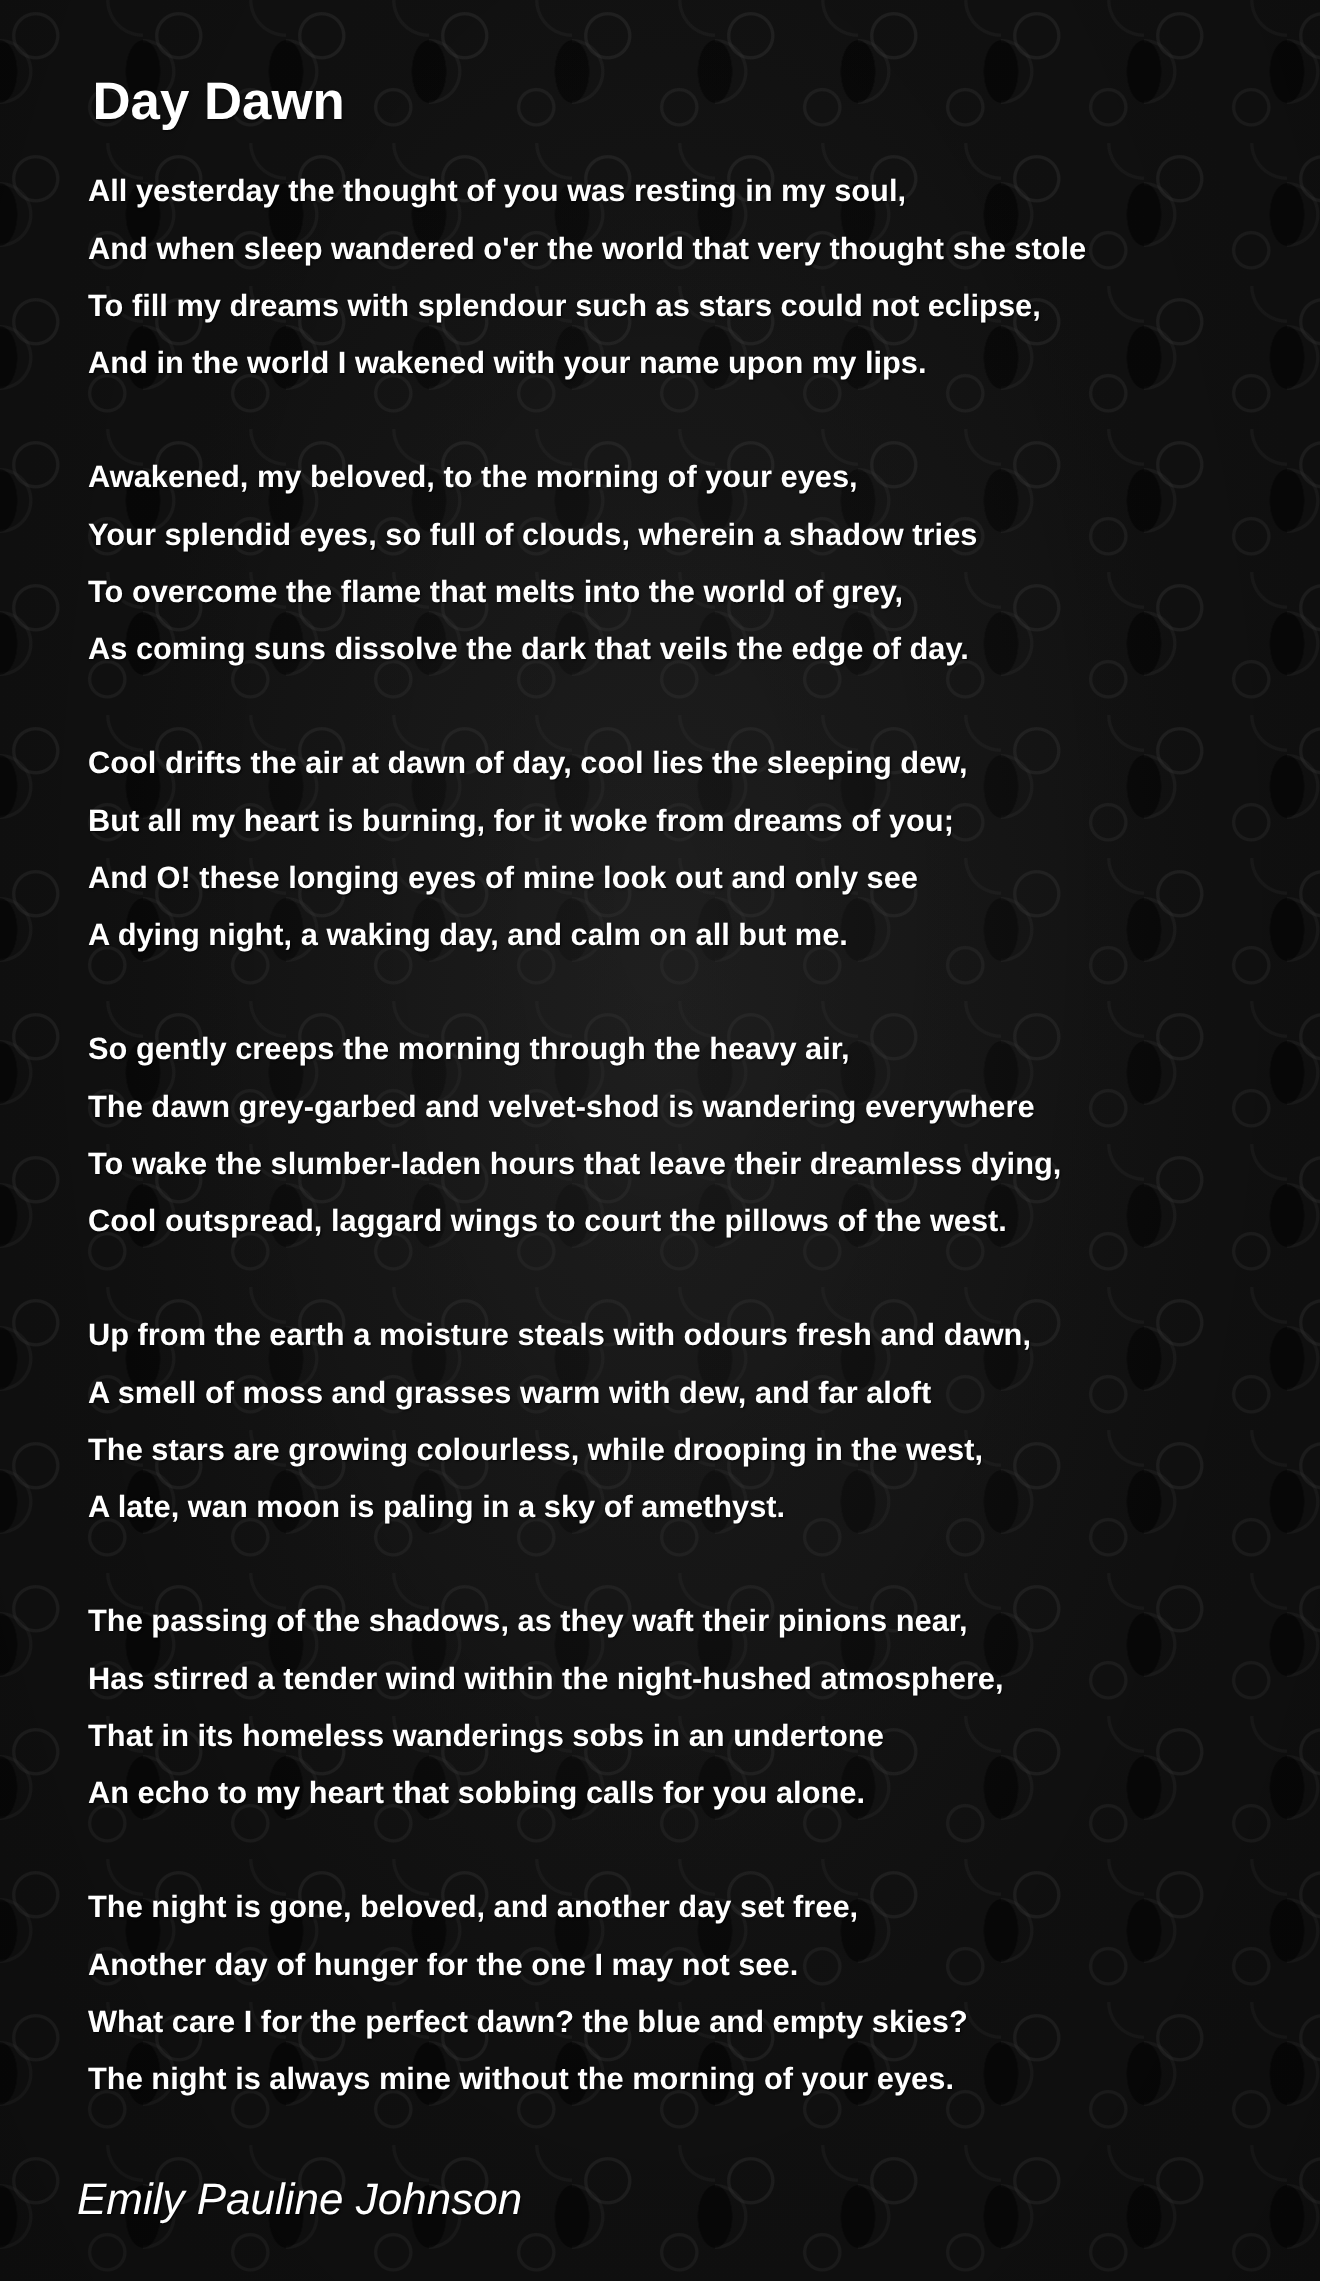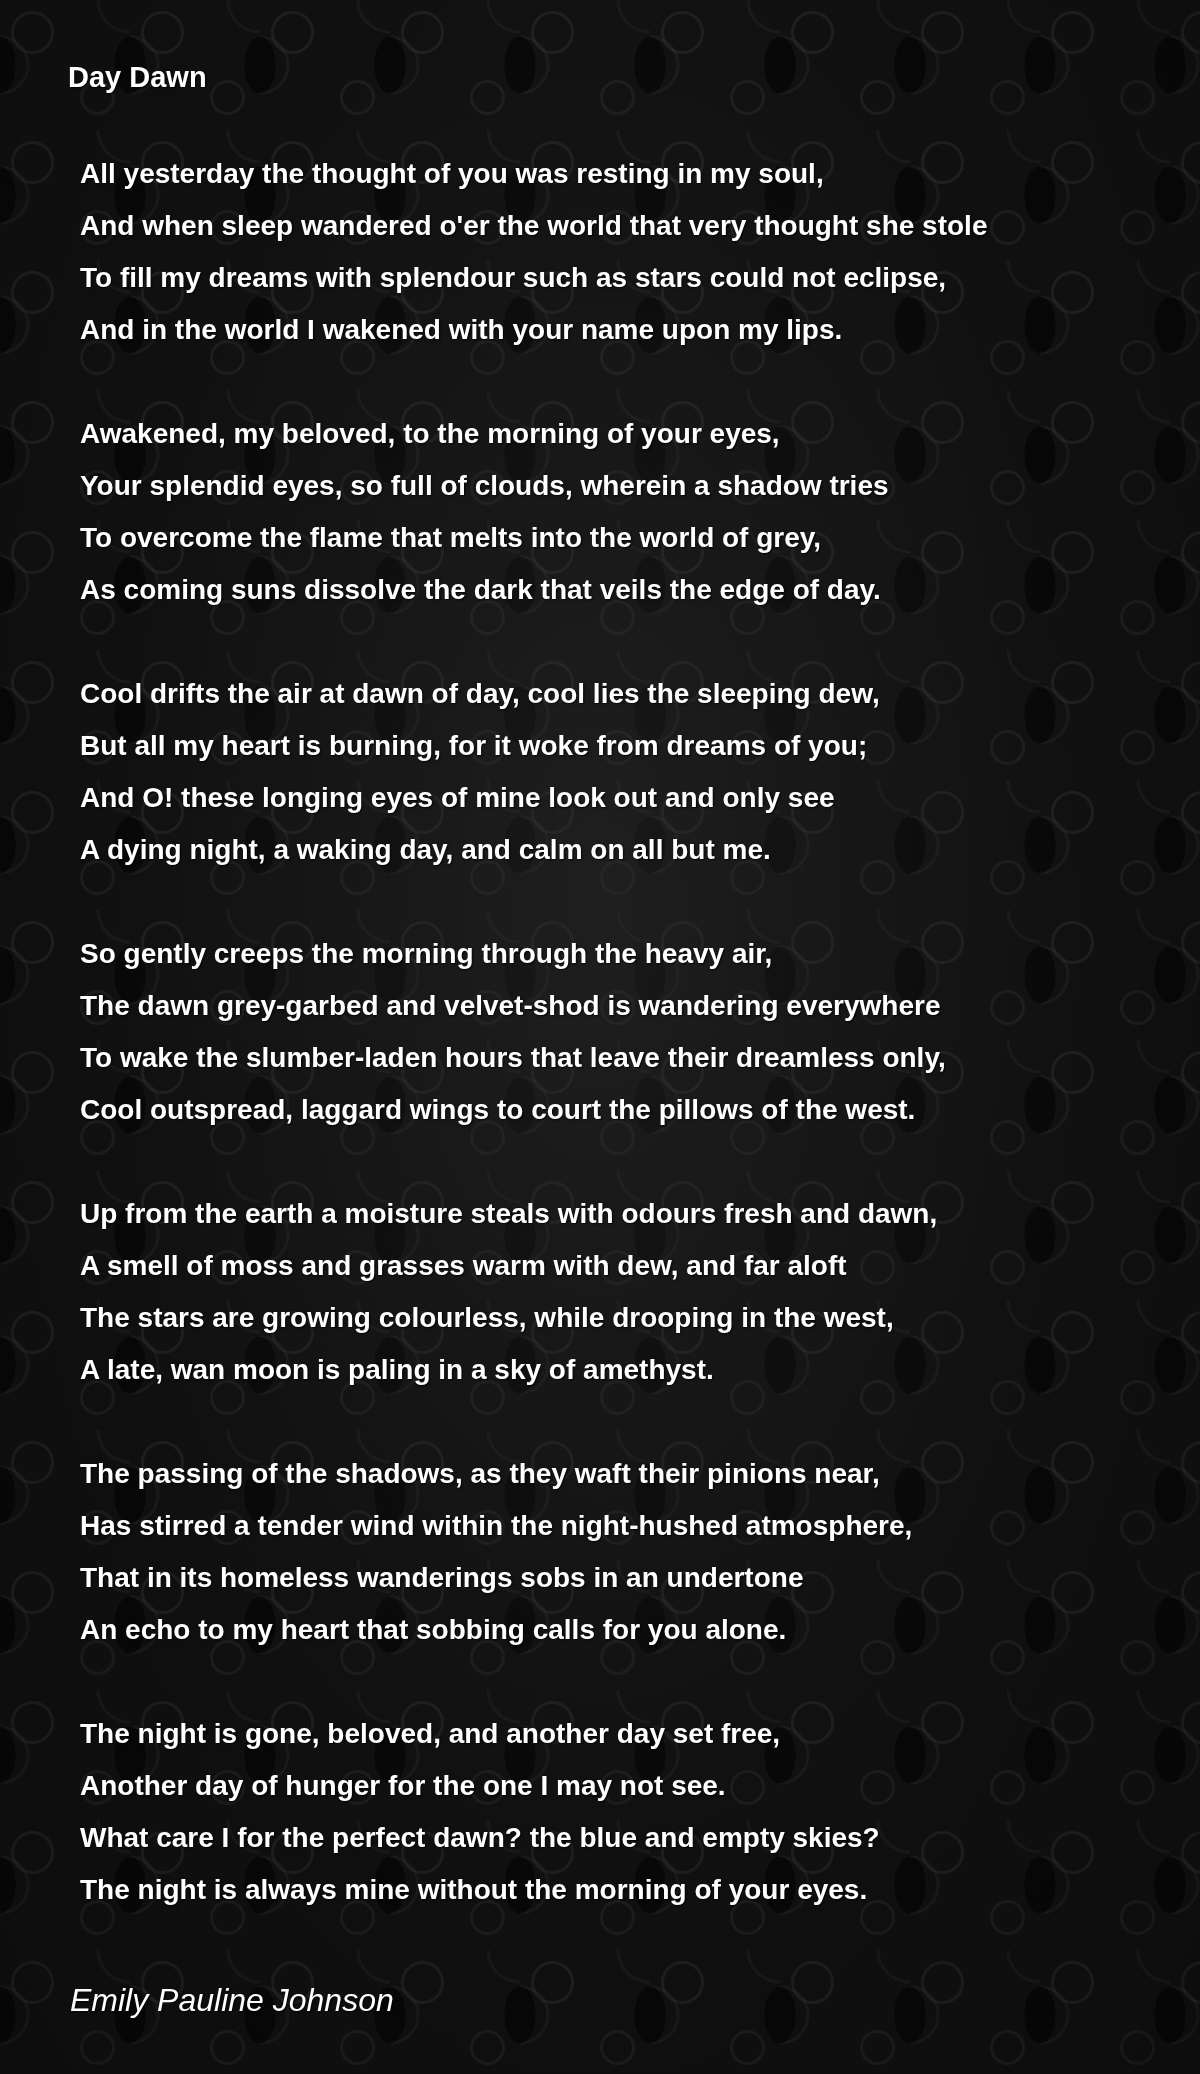--- a/index.html
+++ b/index.html
@@ -27,22 +27,22 @@
   .overlay {
     position: absolute;
     inset: 0;
     background: radial-gradient(ellipse at 50% 40%, rgba(30,30,30,0) 0%, rgba(0,0,0,0.35) 100%);
     pointer-events: none;
   }
   .title {
     position: absolute;
     left: 68px;
     top: 57px;
-    margin: 0;
-    font-size: 29px;
+    margin: 16px;
+    font-size: 48px;
     font-weight: bold;
     line-height: 40px;
     white-space: nowrap;
     color: #ffffff;
     text-shadow: 1px 1px 2px rgba(0,0,0,0.8);
   }
   .poem {
     position: absolute;
     left: 80px;
     top: 148px;
@@ -59,21 +59,21 @@
     height: 52px;
     white-space: nowrap;
     color: #ffffff;
     text-shadow: 1px 1px 2px rgba(0,0,0,0.85);
   }
   .author {
     position: absolute;
     left: 70px;
     top: 1980px;
     margin: 0;
-    font-size: 32px;
+    font-size: 40px;
     font-style: italic;
     font-weight: normal;
     line-height: 40px;
     white-space: nowrap;
     color: #ffffff;
     text-shadow: 1px 1px 2px rgba(0,0,0,0.8);
   }
 </style>
 </head>
 <body>
@@ -97,21 +97,21 @@
   </div>
   <div class="stanza">
     <span class="line">Cool drifts the air at dawn of day, cool lies the sleeping dew,</span>
     <span class="line">But all my heart is burning, for it woke from dreams of you;</span>
     <span class="line">And O! these longing eyes of mine look out and only see</span>
     <span class="line">A dying night, a waking day, and calm on all but me.</span>
   </div>
   <div class="stanza">
     <span class="line">So gently creeps the morning through the heavy air,</span>
     <span class="line">The dawn grey-garbed and velvet-shod is wandering everywhere</span>
-    <span class="line">To wake the slumber-laden hours that leave their dreamless only,</span>
+    <span class="line">To wake the slumber-laden hours that leave their dreamless dying,</span>
     <span class="line">Cool outspread, laggard wings to court the pillows of the west.</span>
   </div>
   <div class="stanza">
     <span class="line">Up from the earth a moisture steals with odours fresh and dawn,</span>
     <span class="line">A smell of moss and grasses warm with dew, and far aloft</span>
     <span class="line">The stars are growing colourless, while drooping in the west,</span>
     <span class="line">A late, wan moon is paling in a sky of amethyst.</span>
   </div>
   <div class="stanza">
     <span class="line">The passing of the shadows, as they waft their pinions near,</span>

